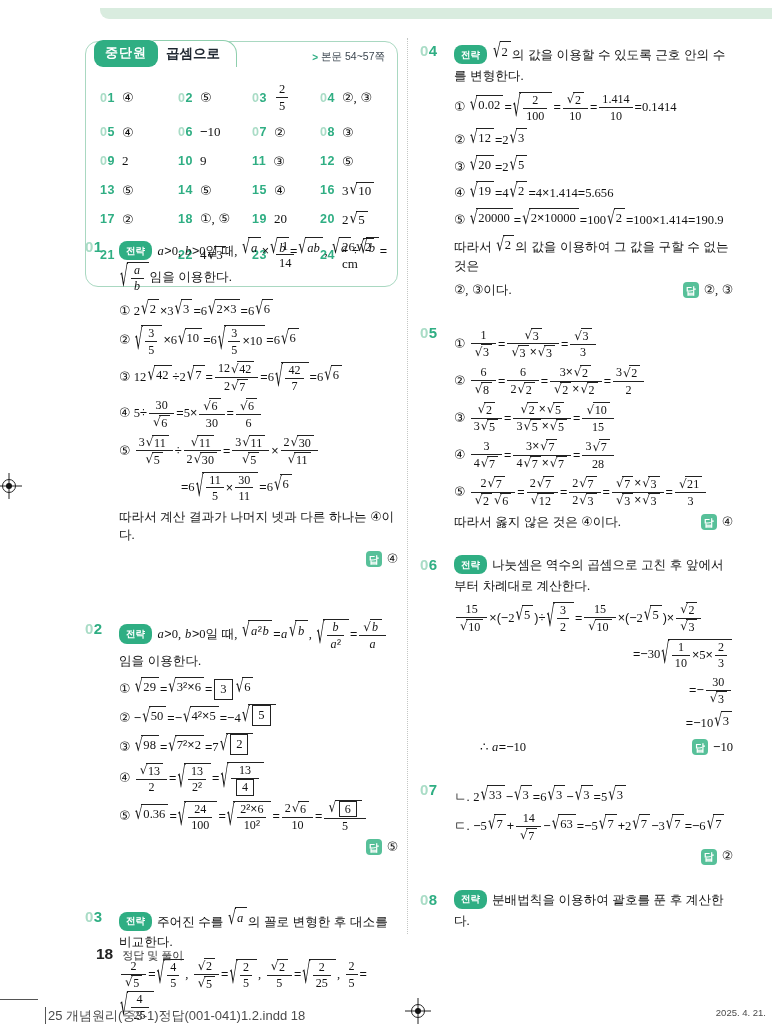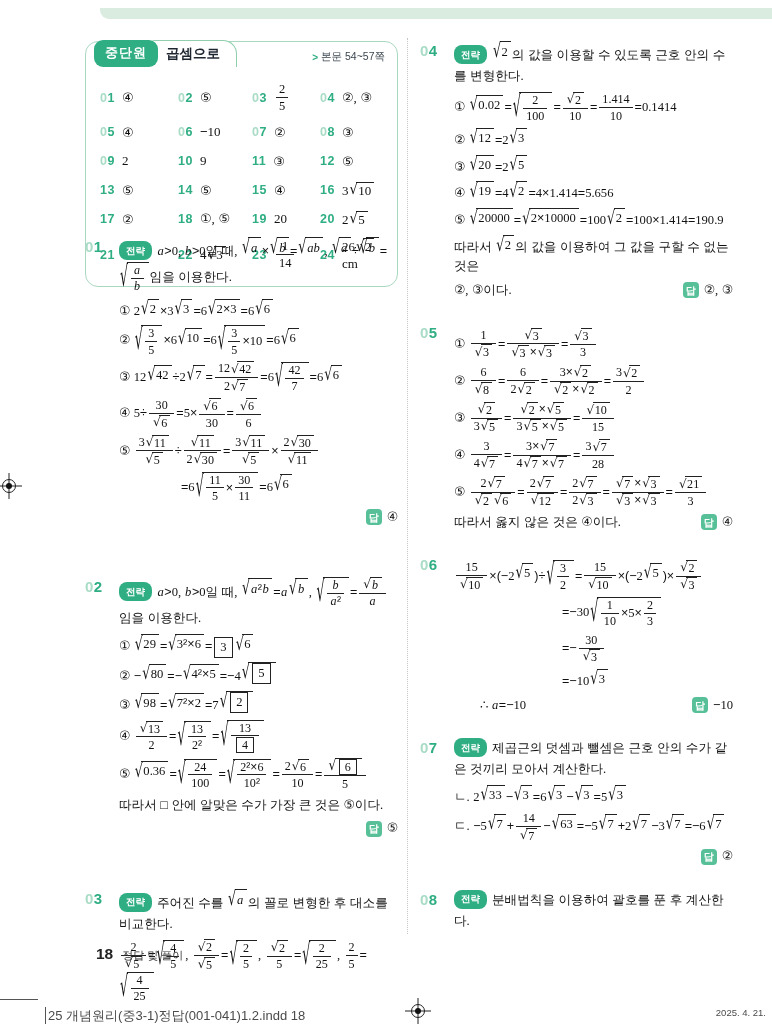--- a/index.html
+++ b/index.html
@@ -44,21 +44,21 @@
   .solno{flex:0 0 25px;font-weight:700;font-size:15px;letter-spacing:0.5px;line-height:1.2;padding-top:1px;}
   .solbody{flex:1;min-width:0;}
 
   .strategy{margin:0 0 5px 0;font-size:12.6px;line-height:1.65;color:#1d1d1d;}
   .stbadge{display:inline-block;background:#2fae83;color:#fff;font-size:9.5px;font-weight:700;
            border-radius:8px;padding:1.5px 7px 2px;margin-right:5px;vertical-align:1.5px;}
 
   .line{display:flex;align-items:center;margin:4.5px 0;font-size:12.6px;line-height:1.5;min-height:17px;}
   .ind1{margin-left:26px;}
   .ind2{margin-left:62px;}
-  .ind3{margin-left:108px;}
+  .ind3{margin-left:108px;justify-content:flex-end;}
 
   .ansgroup{margin-left:auto;display:inline-flex;align-items:center;gap:5px;padding-left:10px;}
   .ansbadge{background:#57c099;color:#fff;font-size:10px;font-weight:700;width:16px;height:16px;
             border-radius:4px;display:inline-flex;align-items:center;justify-content:center;flex:0 0 16px;}
 
   
   .math{color:#111;}
   .mn{font-family:"Liberation Serif","DejaVu Serif",serif;}
   .mv{font-family:"Liberation Serif","DejaVu Serif",serif;font-style:italic;padding:0 0.5px;}
   .frac{display:inline-block;text-align:center;vertical-align:middle;margin:0 2px;line-height:1.18;font-size:0.96em;}
@@ -329,20 +329,23 @@
           <div class="line ind2">
             <span class="mexp math">=<span class="mn">6</span><span class="sqrt tall">
                 <span class="rad" style="transform: scaleY(2.29); transform-origin: 60% 100%;">√</span>
                 <span class="vinc"><span class="frac"><span class="num"><span class="mn">11</span></span><span class="den"><span class="mn">5</span></span></span>×<span class="frac"><span class="num"><span class="mn">30</span></span><span class="den"><span class="mn">11</span></span></span></span>
               </span>=<span class="mn">6</span><span class="sqrt">
                 <span class="rad" style="transform: scaleY(1.43); transform-origin: 60% 100%;">√</span>
                 <span class="vinc"><span class="mn">6</span></span>
               </span></span>
           </div>
           <div class="line">
+            <span class="mexp math">따라서 계산 결과가 나머지 넷과 다른 하나는 ④이다<span class="mn">.</span></span>
+          </div>
+          <div class="line">
             <span class="mexp math"></span>
             <span class="ansgroup">
               <span class="ansbadge">답</span>
               <span class="ansval math">④</span>
             </span>
           </div>
         </div>
       </div>
       <div class="sol">
         <div class="solno"><span class="d-light">0</span><span class="d-dark">2</span></div>
@@ -368,21 +371,21 @@
                 <span class="rad" style="transform: scaleY(1.43); transform-origin: 60% 100%;">√</span>
                 <span class="vinc"><span class="mn">3</span>²×<span class="mn">6</span></span>
               </span>=<span class="mbox">3</span><span class="sqrt">
                 <span class="rad" style="transform: scaleY(1.43); transform-origin: 60% 100%;">√</span>
                 <span class="vinc"><span class="mn">6</span></span>
               </span></span>
           </div>
           <div class="line">
             <span class="mexp math">② −<span class="sqrt">
                 <span class="rad" style="transform: scaleY(1.43); transform-origin: 60% 100%;">√</span>
-                <span class="vinc"><span class="mn">80</span></span>
+                <span class="vinc"><span class="mn">50</span></span>
               </span>=−<span class="sqrt">
                 <span class="rad" style="transform: scaleY(1.43); transform-origin: 60% 100%;">√</span>
                 <span class="vinc"><span class="mn">4</span>²×<span class="mn">5</span></span>
               </span>=−<span class="mn">4</span><span class="sqrt">
                 <span class="rad" style="transform: scaleY(1.57); transform-origin: 60% 100%;">√</span>
                 <span class="vinc"><span class="mbox">5</span></span>
               </span></span>
           </div>
           <div class="line">
             <span class="mexp math">③ <span class="sqrt">
@@ -418,23 +421,20 @@
               </span>=<span class="sqrt tall">
                 <span class="rad" style="transform: scaleY(2.29); transform-origin: 60% 100%;">√</span>
                 <span class="vinc"><span class="frac"><span class="num"><span class="mn">2</span>²×<span class="mn">6</span></span><span class="den"><span class="mn">10</span>²</span></span></span>
               </span>=<span class="frac"><span class="num"><span class="mn">2</span><span class="sqrt">
                     <span class="rad">√</span>
                     <span class="vinc"><span class="mn">6</span></span>
                   </span></span><span class="den"><span class="mn">10</span></span></span>=<span class="frac"><span class="num"><span class="sqrt">
                     <span class="rad" style="transform: scaleY(1.21); transform-origin: 60% 100%;">√</span>
                     <span class="vinc"><span class="mbox">6</span></span>
                   </span></span><span class="den"><span class="mn">5</span></span></span></span>
-          </div>
-          <div class="line">
-            <span class="mexp math">따라서 □ 안에 알맞은 수가 가장 큰 것은 ⑤이다<span class="mn">.</span></span>
           </div>
           <div class="line">
             <span class="mexp math"></span>
             <span class="ansgroup">
               <span class="ansbadge">답</span>
               <span class="ansval math">⑤</span>
             </span>
           </div>
         </div>
       </div>
@@ -677,20 +677,21 @@
             <span class="ansgroup">
               <span class="ansbadge">답</span>
               <span class="ansval math">④</span>
             </span>
           </div>
         </div>
       </div>
       <div class="sol">
         <div class="solno"><span class="d-light">0</span><span class="d-dark">6</span></div>
         <div class="solbody">
+          <p class="strategy"><span class="stbadge">전략</span><span class="sttext math">나눗셈은 역수의 곱셈으로 고친 후 앞에서부터 차례대로 계산한다<span class="mn">.</span></span></p>
           <div class="line">
             <span class="mexp math"><span class="frac"><span class="num"><span class="mn">15</span></span><span class="den"><span class="sqrt">
                     <span class="rad">√</span>
                     <span class="vinc"><span class="mn">10</span></span>
                   </span></span></span>×(−<span class="mn">2</span><span class="sqrt">
                 <span class="rad" style="transform: scaleY(1.43); transform-origin: 60% 100%;">√</span>
                 <span class="vinc"><span class="mn">5</span></span>
               </span>)÷<span class="sqrt tall">
                 <span class="rad" style="transform: scaleY(2.29); transform-origin: 60% 100%;">√</span>
                 <span class="vinc"><span class="frac"><span class="num"><span class="mn">3</span></span><span class="den"><span class="mn">2</span></span></span></span>
@@ -731,21 +732,20 @@
             <span class="ansgroup">
               <span class="ansbadge">답</span>
               <span class="ansval math">−<span class="mn">10</span></span>
             </span>
           </div>
         </div>
       </div>
       <div class="sol">
         <div class="solno"><span class="d-light">0</span><span class="d-dark">7</span></div>
         <div class="solbody">
-          <p class="strategy"><span class="stbadge">전략</span><span class="sttext math">제곱근의 덧셈과 뺄셈은 근호 안의 수가 같은 것끼리 모아서 계산한다<span class="mn">.</span></span></p>
           <div class="line">
             <span class="mexp math">ㄴ<span class="mn">.</span> <span class="mn">2</span><span class="sqrt">
                 <span class="rad" style="transform: scaleY(1.43); transform-origin: 60% 100%;">√</span>
                 <span class="vinc"><span class="mn">33</span></span>
               </span>−<span class="sqrt">
                 <span class="rad" style="transform: scaleY(1.43); transform-origin: 60% 100%;">√</span>
                 <span class="vinc"><span class="mn">3</span></span>
               </span>=<span class="mn">6</span><span class="sqrt">
                 <span class="rad" style="transform: scaleY(1.43); transform-origin: 60% 100%;">√</span>
                 <span class="vinc"><span class="mn">3</span></span>

